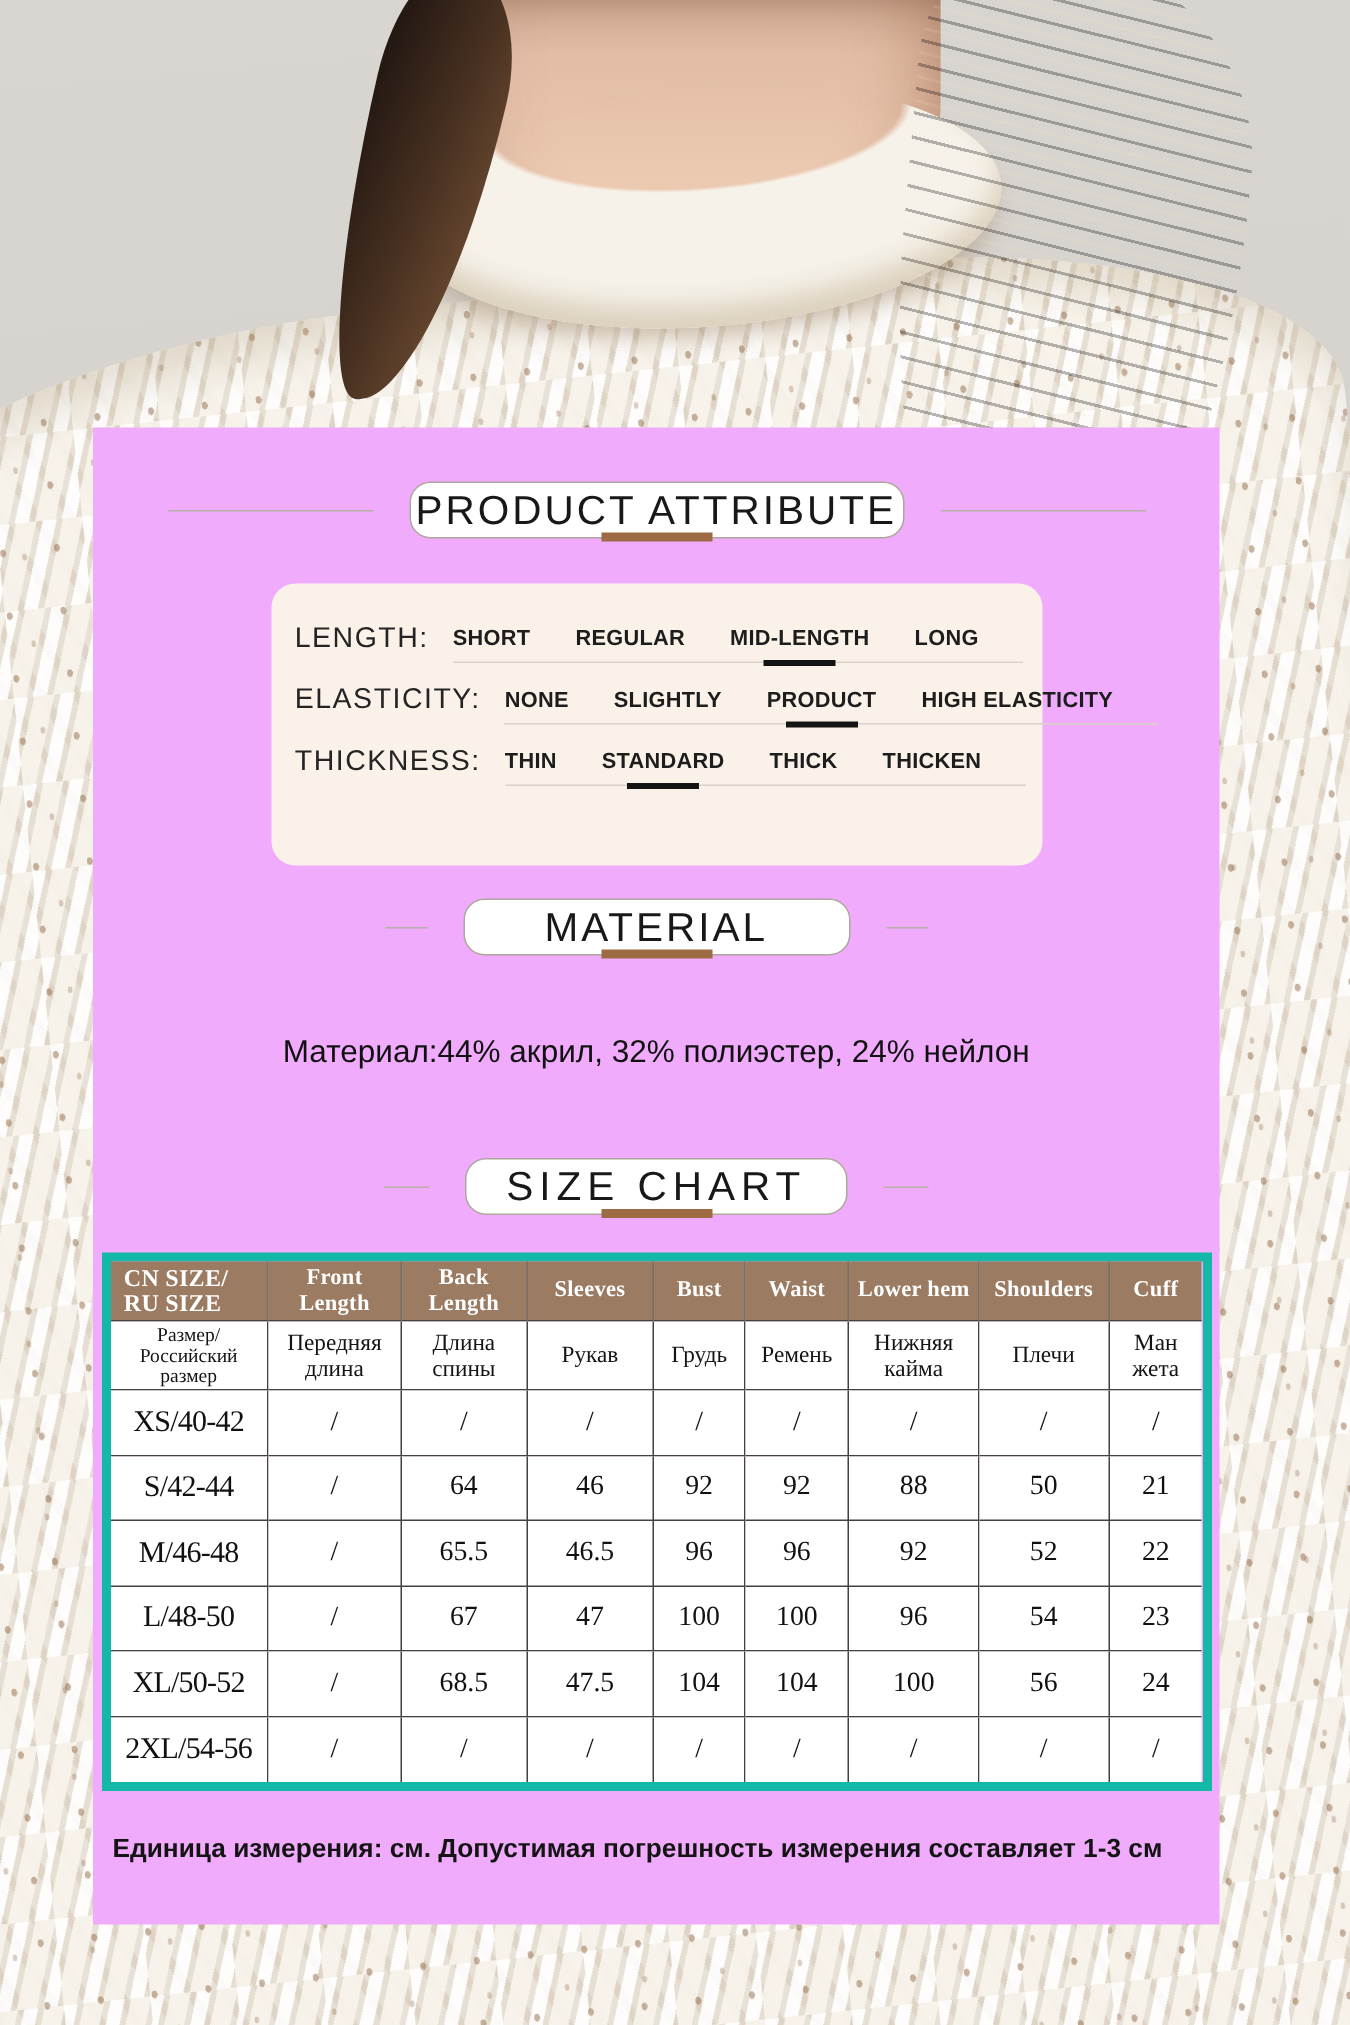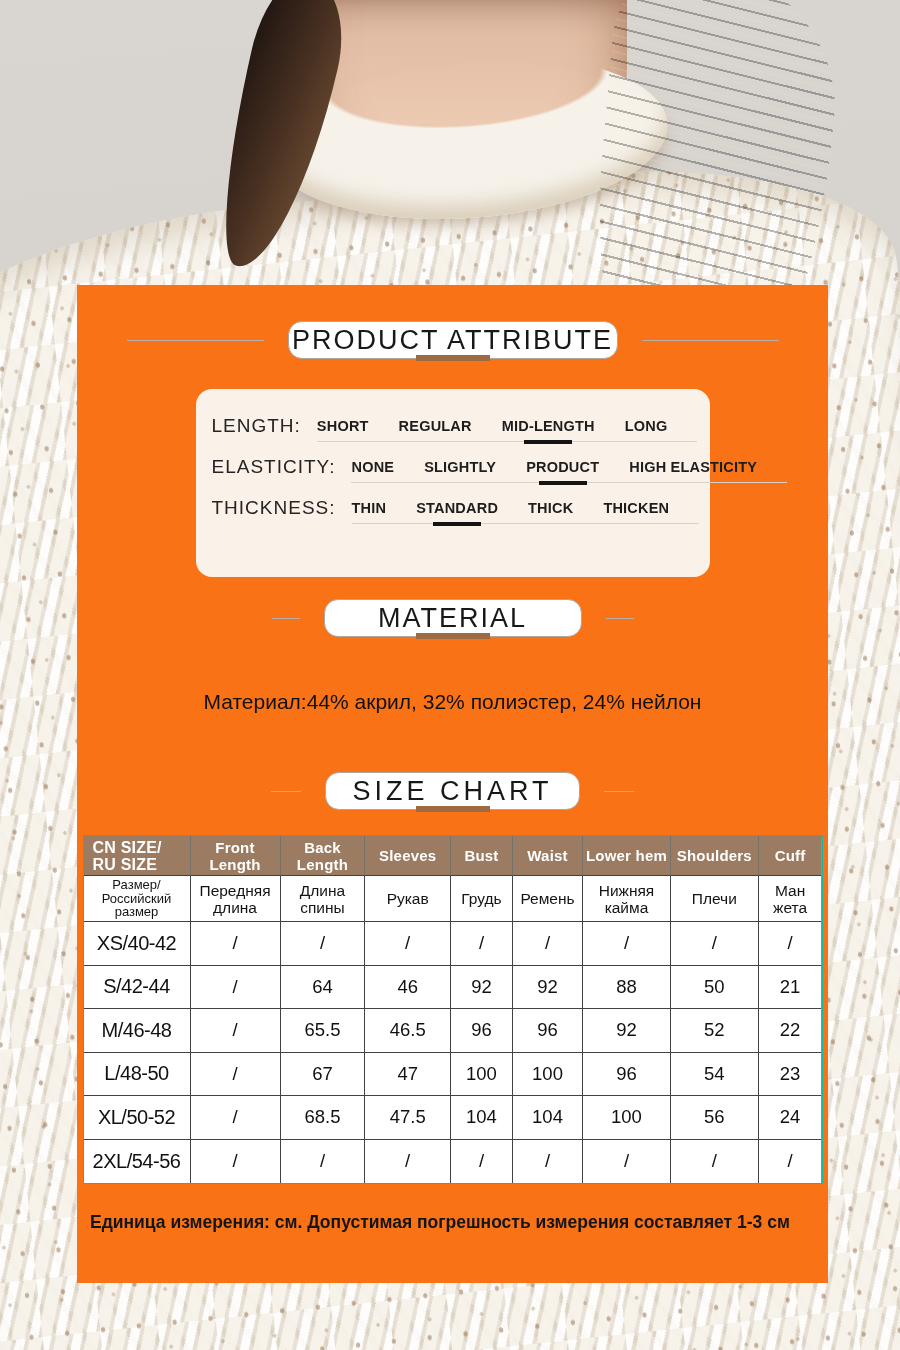--- a/index.html
+++ b/index.html
@@ -50,21 +50,21 @@
     background:linear-gradient(102deg,#1c120d 8%,#3522160 0,#3a2719 38%,#5d3f28 62%,#7b583b 82%,#8f6c4c 100%);
     border-radius:30% 70% 52% 48% / 18% 30% 72% 62%;
     transform:rotate(5deg);
     overflow:hidden;
   }
   .ph-hair-right::after{
     content:"";position:absolute;inset:0;
     background:repeating-linear-gradient(9deg, rgba(255,230,195,.12) 0 2px, transparent 2px 8px, rgba(0,0,0,.28) 8px 10px, transparent 10px 16px);
   }
   
-  .panel{position:absolute;left:77px;top:285px;width:751px;height:998px;background:#f97316;}
+  .panel{position:absolute;left:62px;top:285px;width:751px;height:998px;background:#f0abfc;}
   
   .sec{display:flex;align-items:center;justify-content:center;}
   .sec .dash{height:1px;background:#b6afa6;}
   .sec .gap{width:24px;}
   .sec .box{
     position:relative;height:38px;display:flex;align-items:center;justify-content:center;
     border:1px solid #aea79d;border-radius:14px;background:#fff;box-sizing:border-box;
     font-size:27px;letter-spacing:2px;color:#181818;
   }
   .sec .box .bar{position:absolute;left:50%;transform:translateX(-50%);bottom:-3px;width:74px;height:6px;background:#9c6b43;}
@@ -80,21 +80,22 @@
   .opt{position:relative;font-size:14.5px;font-weight:bold;letter-spacing:.2px;color:#1d1d1d;margin-right:30px;white-space:nowrap;}
   .opt.selected::after{content:"";position:absolute;left:50%;transform:translateX(-50%);bottom:-10px;width:48px;height:4px;background:#141414;}
   
   .material-lines{margin-top:52px;text-align:center;font-size:21px;line-height:25px;color:#111;}
   
   .size-table{
     margin:25px auto 0;width:740px;box-sizing:border-box;
     display:grid;
     grid-template-columns:14.5% 12.2% 11.5% 11.6% 8.4% 9.5% 11.9% 11.9% 8.5%;
     grid-template-rows:40px 46px repeat(6,43.5px);
-    border:1px solid #14b8a6;
+    border:6px solid #14b8a6;
+    font-family:Liberation Serif, serif;
   }
   .cell{display:flex;align-items:center;justify-content:center;text-align:center;
     border-right:1px solid #414141;border-bottom:1px solid #414141;background:#fff;
     white-space:pre-line;box-sizing:border-box;}
   .cell.last{border-right:none;}
   .size-table .cell:nth-last-child(-n+9){border-bottom:none;}
   .th{background:#9b7b61;color:#fff;font-size:15px;font-weight:bold;letter-spacing:.2px;
     border-right:1px solid #757068;border-bottom:1px solid #414141;line-height:17px;}
   .th-first{justify-content:flex-start;text-align:left;padding-left:9px;font-size:16px;}
   .ru{font-size:15.5px;line-height:17px;color:#141414;}

